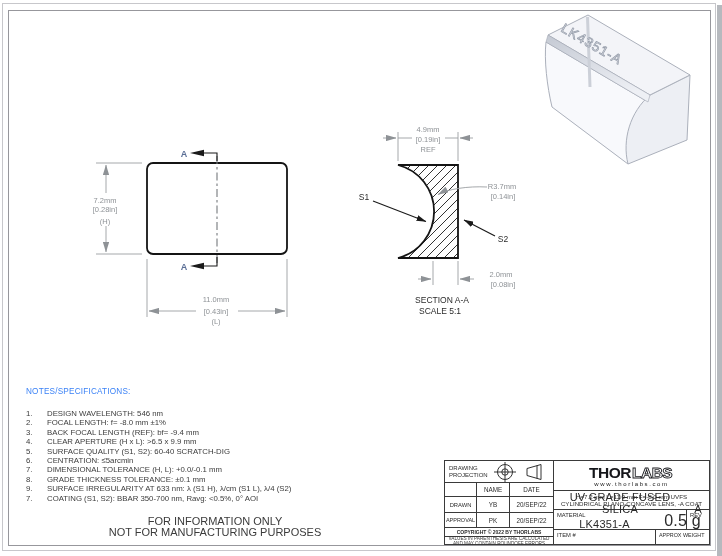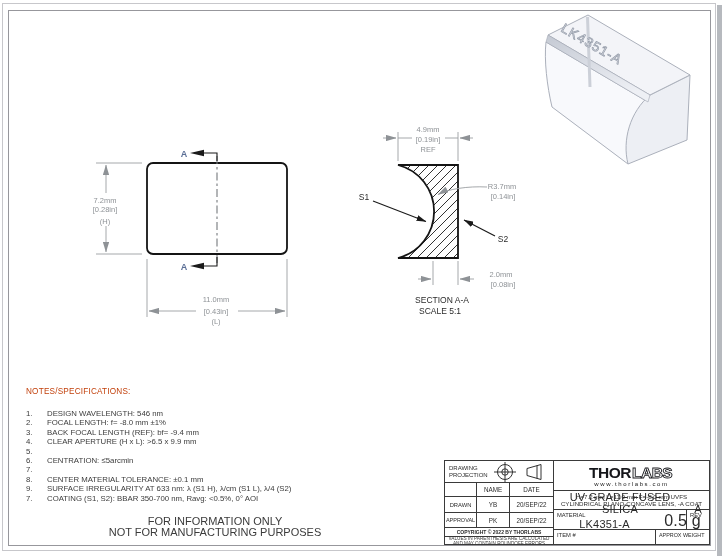--- a/index.html
+++ b/index.html
@@ -7,21 +7,21 @@
         font-family:"Liberation Sans",sans-serif;-webkit-font-smoothing:antialiased;}
   .frame-outer{position:absolute;left:2px;top:3px;right:6px;bottom:5px;border:1px solid #c7c7cb;}
   .frame-inner{position:absolute;left:8px;top:10px;right:11px;bottom:10px;border:1px solid #97979c;}
   .shadow-r{position:absolute;right:0;top:5px;width:5px;bottom:0;background:#b6b9be;}
   .shadow-b{position:absolute;left:5px;right:0,;bottom:0;height:5px;background:#b6b9be;}
   svg{position:absolute;left:0;top:0;}
   svg text{font-family:"Liberation Sans",sans-serif;}
   .dimtxt{fill:#8e9296;font-size:7.5px;}
   .blktxt{fill:#2b2b2b;font-size:8.5px;}
 
-  .notes{position:absolute;left:26px;top:387px;color:#c2410c;}
+  .notes{position:absolute;left:26px;top:387px;color:#3b82f6;}
   .notes-title{font-size:8.2px;letter-spacing:.2px;}
   .notes-list{position:absolute;left:26px;top:409px;font-size:7.8px;color:#3b3b3b;}
   .note-row{display:flex;line-height:9.4px;}
   .note-num{width:21px;flex:0 0 21px;}
   .disclaimer{position:absolute;left:100px;top:516px;width:230px;text-align:center;
               font-size:11px;line-height:11px;color:#3b3b3b;}
 
   .titleblock{position:absolute;left:444px;top:460px;width:266px;height:85px;
               border:1px solid #3a3a3a;display:flex;box-sizing:border-box;color:#2b2b2b;background:#fff;}
   .tb-left{width:109px;flex:0 0 109px;border-right:1px solid #3a3a3a;display:flex;flex-direction:column;box-sizing:border-box;}
@@ -191,31 +191,33 @@
     <div class="note-row">
         <span class="note-num">3.</span>
         <span>BACK FOCAL LENGTH (REF): bf= -9.4 mm</span>
       </div>
     <div class="note-row">
         <span class="note-num">4.</span>
         <span>CLEAR APERTURE (H x L): &gt;6.5 x 9.9 mm</span>
       </div>
     <div class="note-row">
         <span class="note-num">5.</span>
+        <span>SURFACE QUALITY (S1, S2): 60-40 SCRATCH-DIG</span>
       </div>
     <div class="note-row">
         <span class="note-num">6.</span>
         <span>CENTRATION: ≤5arcmin</span>
       </div>
     <div class="note-row">
         <span class="note-num">7.</span>
+        <span>DIMENSIONAL TOLERANCE (H, L): +0.0/-0.1 mm</span>
       </div>
     <div class="note-row">
         <span class="note-num">8.</span>
-        <span>CENTER MATERIAL TOLERANCE: ±0.1 mm</span>
+        <span>GRADE THICKNESS TOLERANCE: ±0.1 mm</span>
       </div>
     <div class="note-row">
         <span class="note-num">9.</span>
         <span>SURFACE IRREGULARITY AT 633 nm: λ (S1 H), λ/cm (S1 L), λ/4 (S2)</span>
       </div>
     <div class="note-row">
         <span class="note-num">7.</span>
         <span>COATING (S1, S2): BBAR 350-700 nm, Ravg: &lt;0.5%, 0° AOI</span>
       </div>
   </div>

